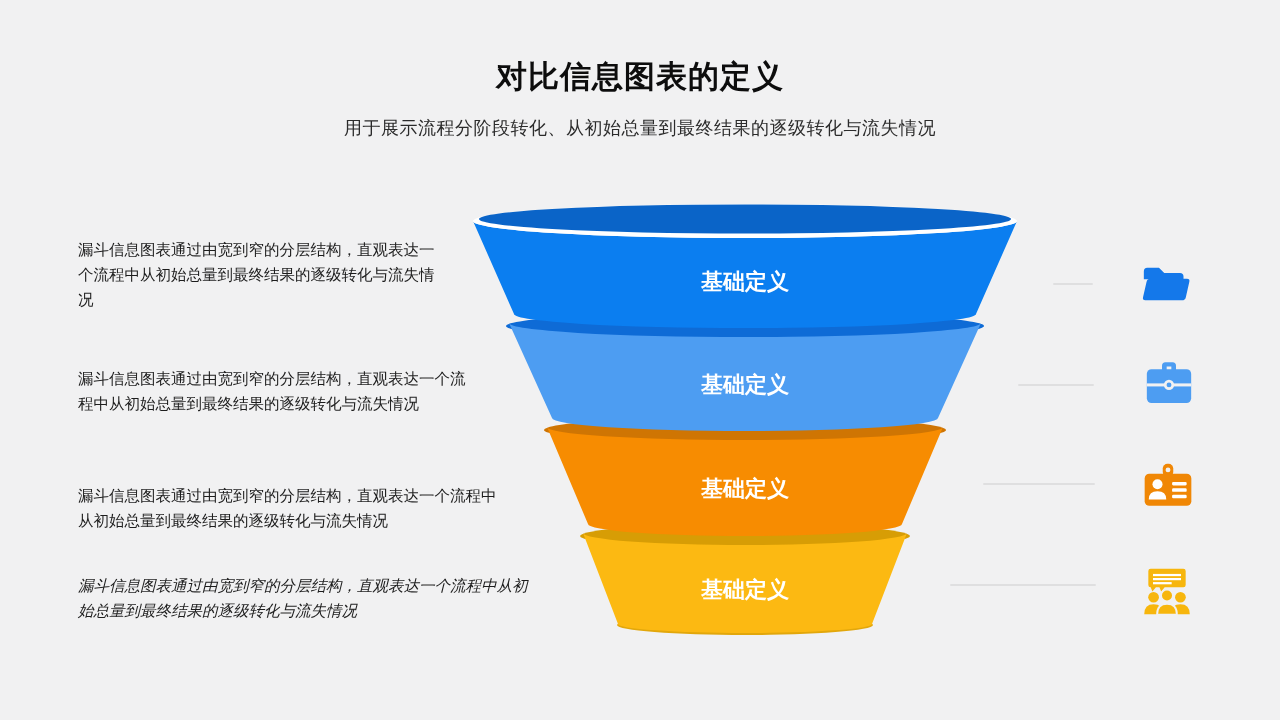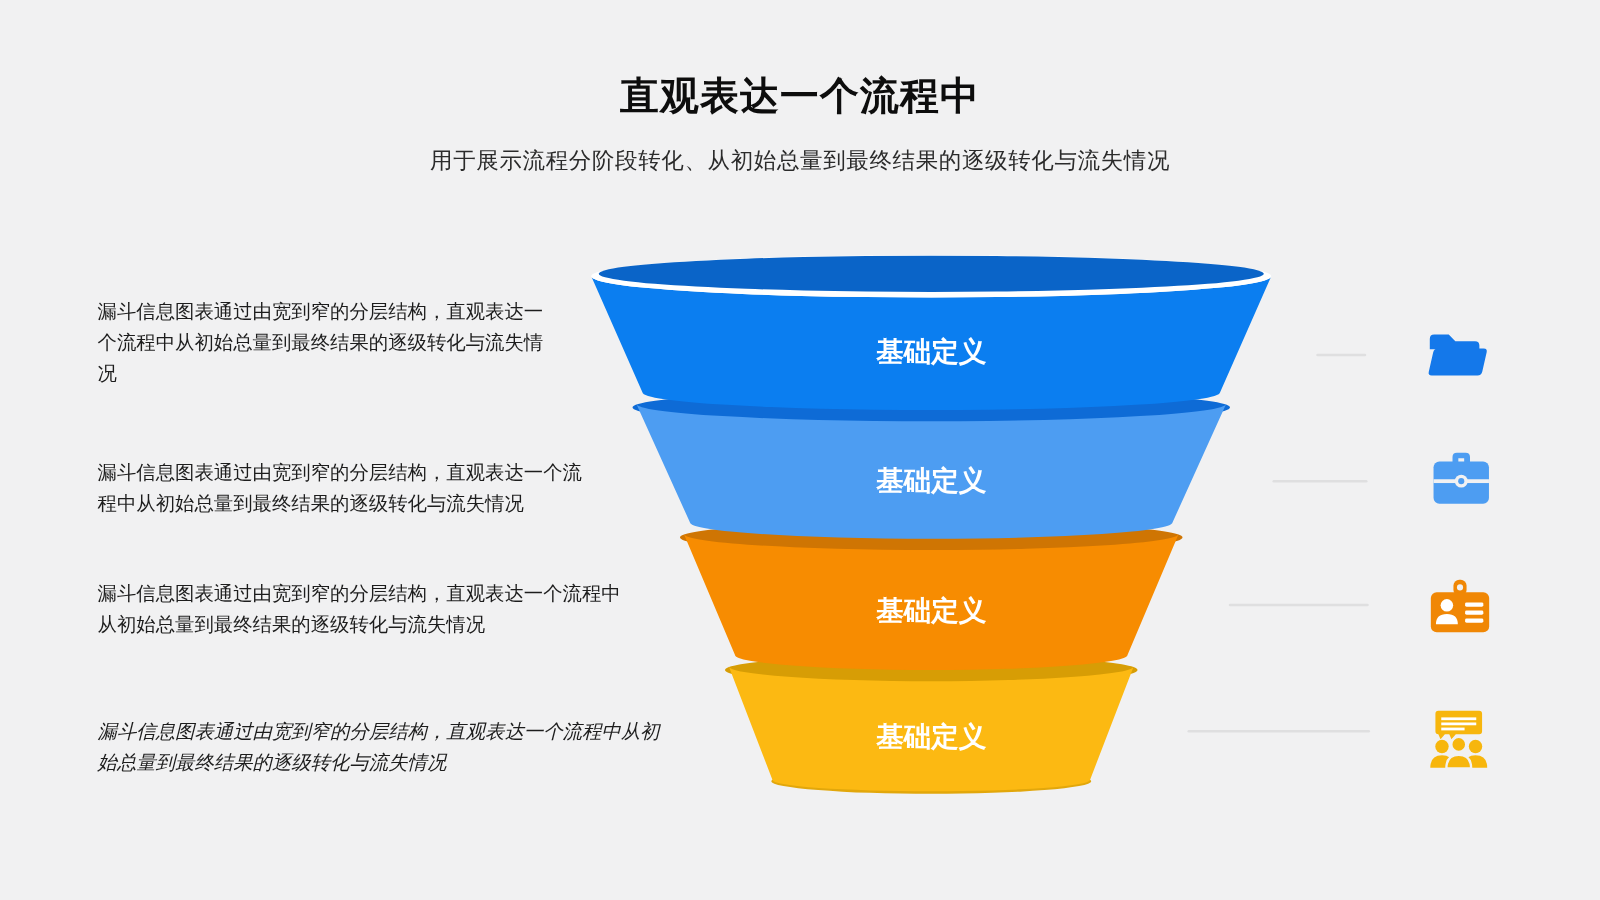--- a/index.html
+++ b/index.html
@@ -23,21 +23,21 @@
     color: #2b2b2b; letter-spacing: 0.5px;
   }
 
   .desc {
     position: absolute; left: 78px;
     font-size: 15.5px; line-height: 25px; color: #1d1d1d;
     white-space: pre-line;
   }
   .desc-1 { top: 237px; width: 400px; }
   .desc-2 { top: 366px; width: 420px; }
-  .desc-3 { top: 463px; width: 455px; }
+  .desc-3 { top: 483px; width: 455px; }
   .desc-4 { top: 573px; width: 472px; font-style: italic; }
 
   .funnel-svg { position: absolute; left: 0; top: 0; }
   .funnel-label {
     font-family: "Liberation Sans", "DejaVu Sans", sans-serif;
     font-size: 22px; font-weight: 700;
   }
 
   .connector {
     position: absolute; height: 2px; background: #dfdfe0; border-radius: 1px;
@@ -51,21 +51,21 @@
   .icon-1 { left: 1138px; top: 256px; }
   .icon-2 { left: 1141px; top: 354px; }
   .icon-3 { left: 1140px; top: 458px; }
   .icon-4 { left: 1139px; top: 564px; }
 </style>
 </head>
 <body>
 
 <div class="slide">
 
-  <div class="title">直观表达一个流程中</div>
+  <div class="title">对比信息图表的定义</div>
   <div class="subtitle">用于展示流程分阶段转化、从初始总量到最终结果的逐级转化与流失情况</div>
 
   <div class="desc desc-1">漏斗信息图表通过由宽到窄的分层结构，直观表达一
 个流程中从初始总量到最终结果的逐级转化与流失情
 况</div>
   <div class="desc desc-2">漏斗信息图表通过由宽到窄的分层结构，直观表达一个流
 程中从初始总量到最终结果的逐级转化与流失情况</div>
   <div class="desc desc-3">漏斗信息图表通过由宽到窄的分层结构，直观表达一个流程中
 从初始总量到最终结果的逐级转化与流失情况</div>
   <div class="desc desc-4">漏斗信息图表通过由宽到窄的分层结构，直观表达一个流程中从初

